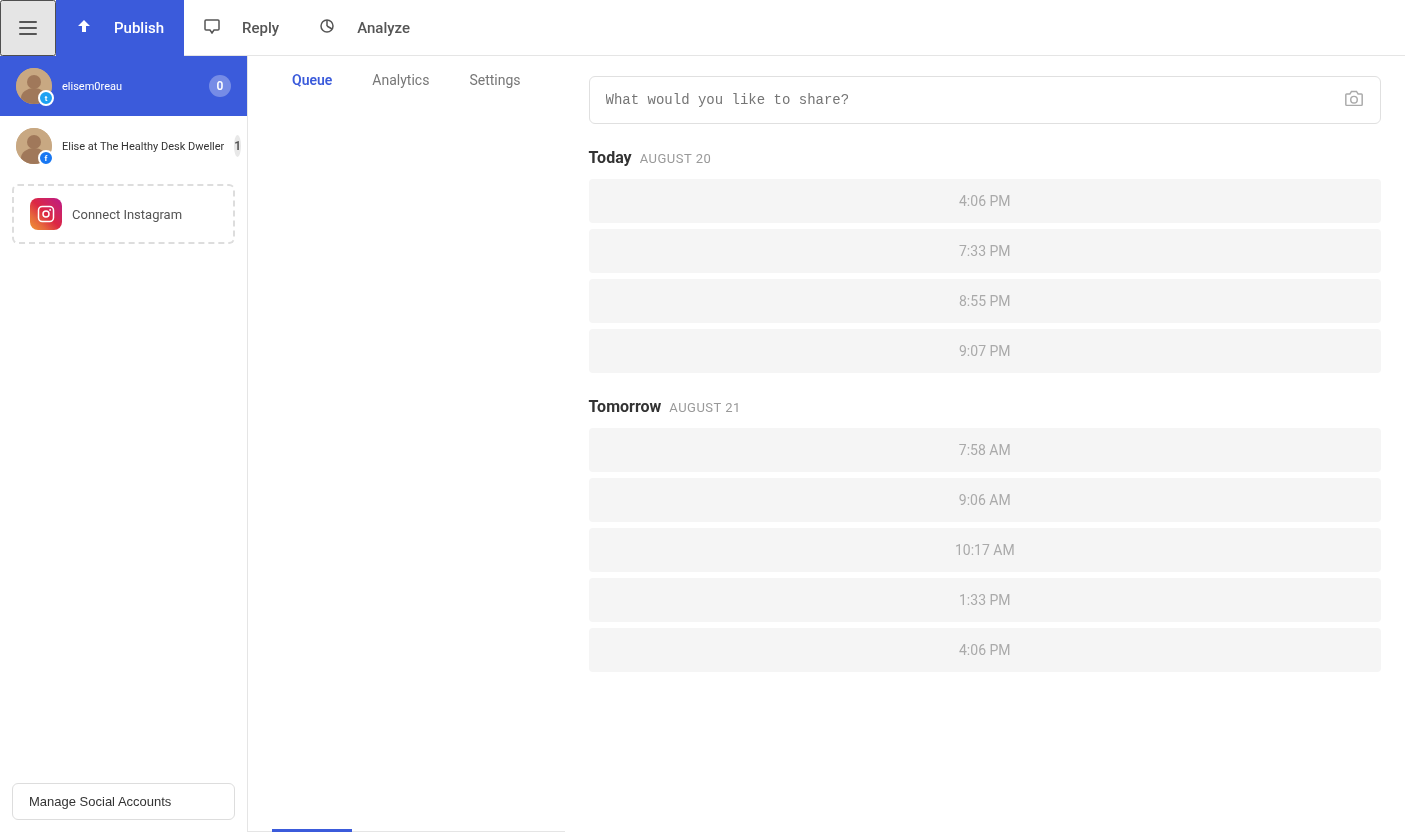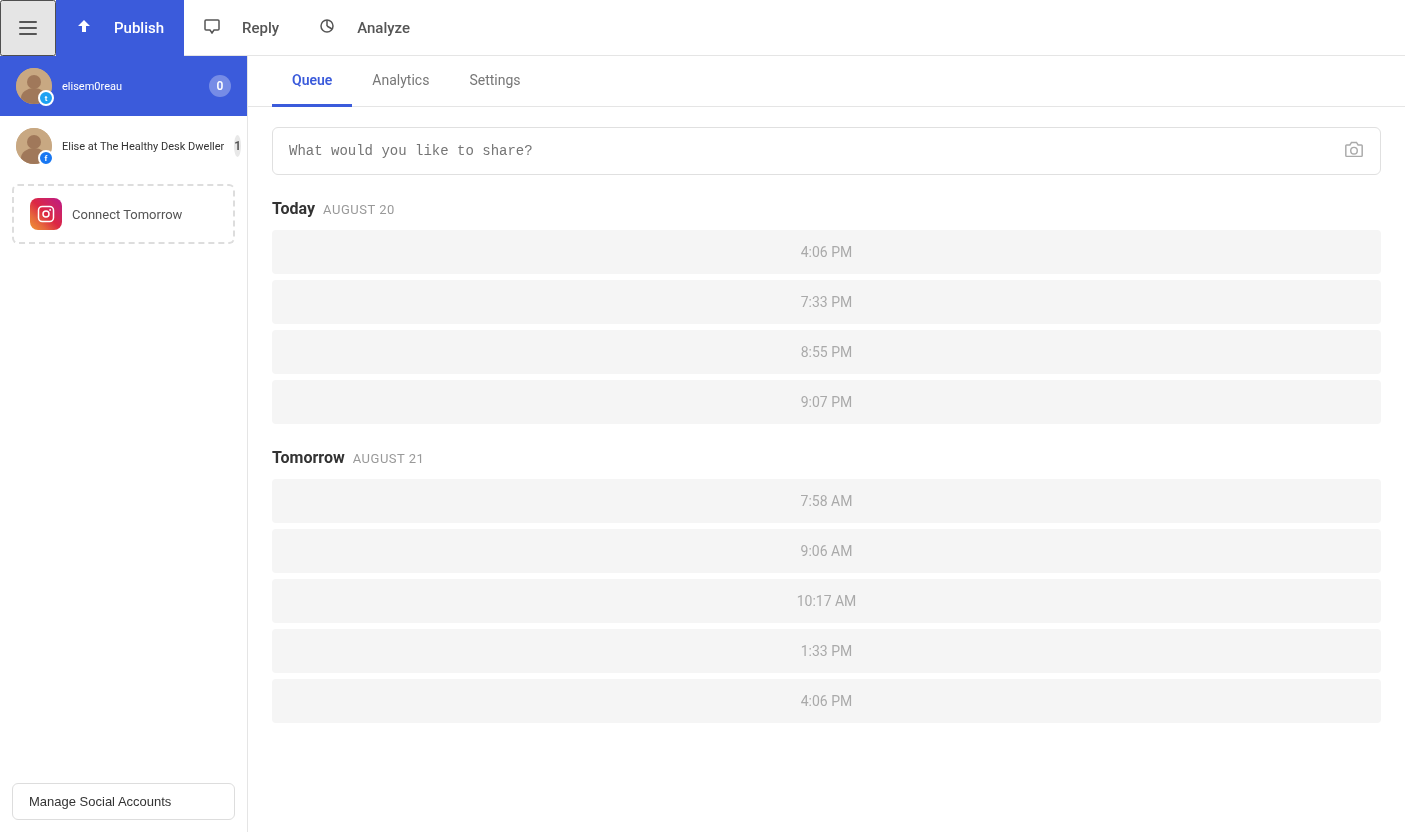--- a/index.html
+++ b/index.html
@@ -171,21 +171,21 @@
       cursor: pointer;
       font-size: 13px;
       color: #333;
       text-align: left;
     }
 
     
     .content {
       flex: 1;
       display: flex;
-      flex-direction: column;
+      flex-direction: row;
       overflow: hidden;
     }
 
     
     .tabs {
       display: flex;
       border-bottom: 1px solid #e5e5e5;
       padding: 0 24px;
     }
     .tab {
@@ -343,21 +343,21 @@
     </div>
 
     <div class="connect-instagram">
       <div class="instagram-icon">
         <svg width="18" height="18" viewBox="0 0 24 24" fill="white">
           <rect x="2" y="2" width="20" height="20" rx="5" ry="5" stroke="white" stroke-width="2" fill="none"></rect>
           <circle cx="12" cy="12" r="4" stroke="white" stroke-width="2" fill="none"></circle>
           <circle cx="17.5" cy="6.5" r="1.2" fill="white"></circle>
         </svg>
       </div>
-      <span class="connect-instagram-text">Connect Tomorrow</span>
+      <span class="connect-instagram-text">Connect Instagram</span>
     </div>
 
     <div class="sidebar-spacer"></div>
 
     <button class="manage-accounts-btn">Manage Social Accounts</button>
 
   </aside>
 
   <main class="content">
 

